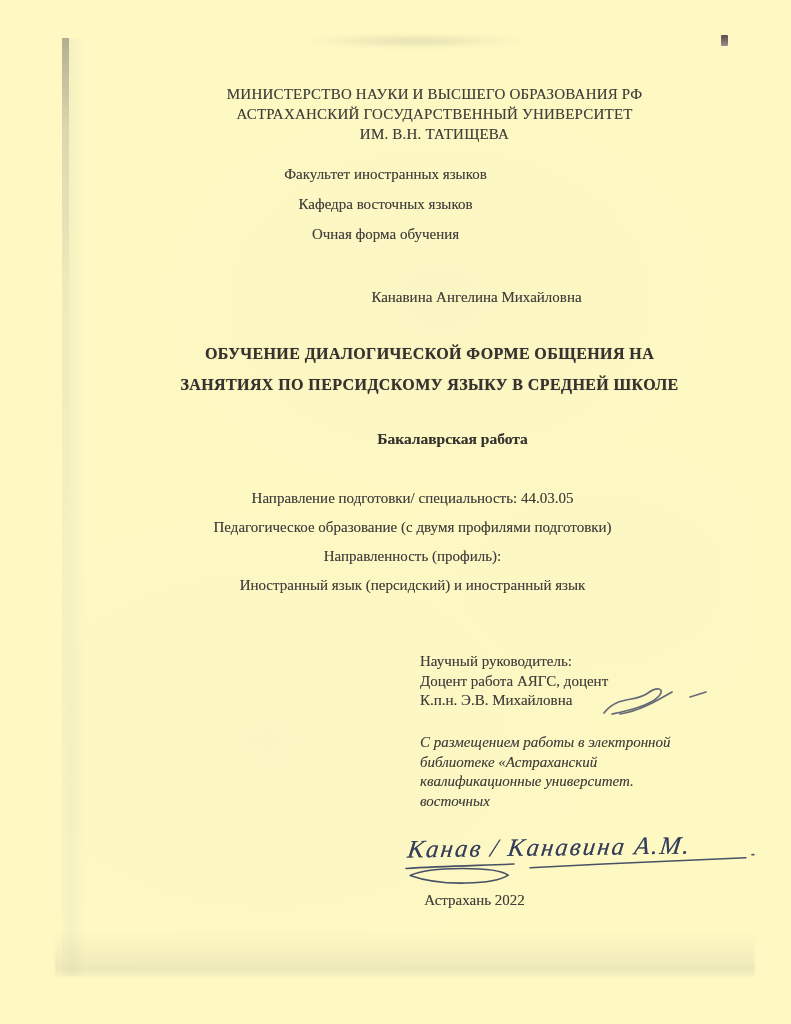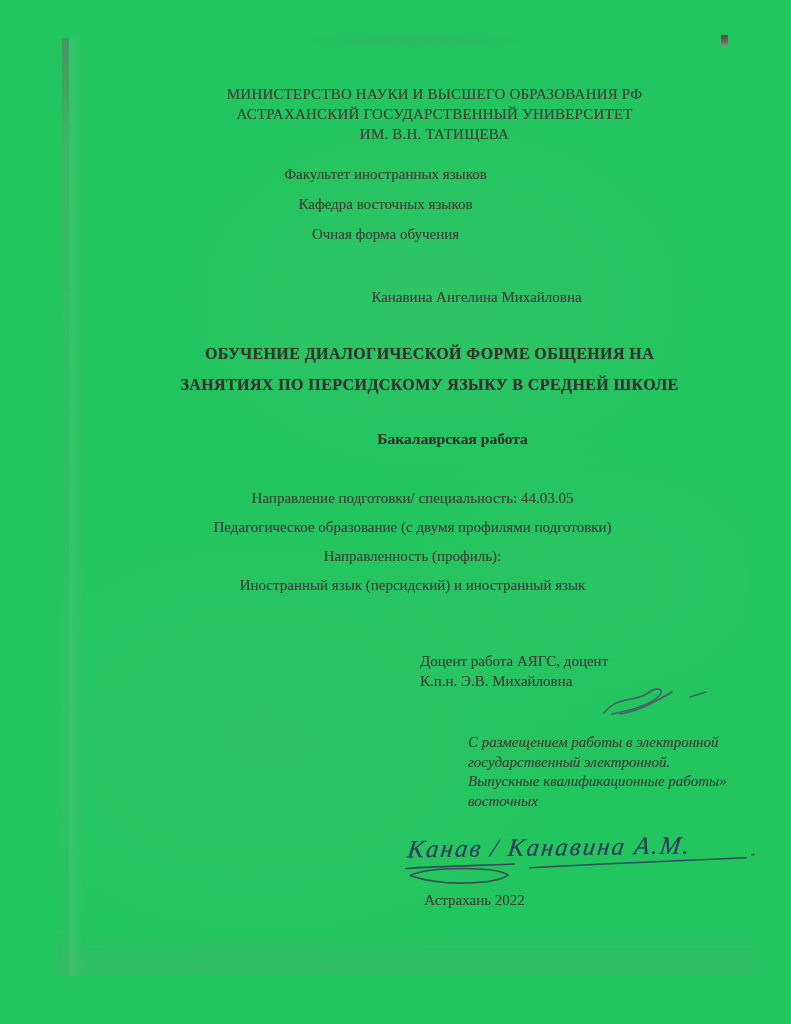--- a/index.html
+++ b/index.html
@@ -1,19 +1,19 @@
 <!DOCTYPE html>
 <html><head>
 <meta charset="utf-8">
 <style>
   * { margin:0; padding:0; box-sizing:border-box; }
   html,body { width:791px; height:1024px; background:#ffffff; overflow:hidden; }
   body { font-family:"Liberation Serif","DejaVu Serif",serif; position:relative; }
 
-  .page { position:absolute; left:0; top:0; width:791px; height:1024px; background:#22c55e; }
+  .page { position:absolute; left:0; top:0; width:791px; height:1024px; background:#fef9c3; }
 
   .texture { position:absolute; left:60px; top:35px; width:690px; height:940px;
     background:
       radial-gradient(420px 300px at 55% 28%, rgba(205,198,188,.08), transparent 70%),
       radial-gradient(500px 350px at 30% 75%, rgba(205,198,188,.07), transparent 70%),
       radial-gradient(320px 220px at 78% 58%, rgba(205,198,188,.05), transparent 70%);
   }
 
   .edge-left { position:absolute; left:62px; top:38px; width:7px; height:938px;
     background:linear-gradient(to bottom, rgba(108,102,96,.50), rgba(135,130,123,.28) 10%,
@@ -44,21 +44,21 @@
   .org        { transform:translateX(-10px); }
   .author     { transform:translateX(81px); }
   .title      { transform:translateX(34px); font-weight:bold; font-size:16px;
                 color:#35322f; letter-spacing:.4px; text-shadow:0 0 .7px rgba(45,42,40,.6); }
   .thesis-type{ transform:translateX(57px); font-weight:bold; font-size:15.5px; color:#36332f; }
   .prog       { transform:translateX(17px); }
   .cityyear   { transform:translateX(79px); }
 
   .block { position:absolute; font-size:15px; line-height:19.5px; color:#413f3c;
     text-shadow:0 0 .6px rgba(70,68,64,.5); white-space:nowrap; }
-  .consent { font-style:italic;margin-left:48px; }
+  .consent { font-style:italic; }
 
   .flourish { position:absolute; left:600px; top:683px; width:112px; height:42px; }
   .flourish path { stroke:#4b5068; stroke-width:1.7; fill:none;
     stroke-linecap:round; stroke-linejoin:round; opacity:.85; }
 
   .sig { position:absolute; left:402px; top:833px; width:370px; height:62px;
     transform:rotate(-.8deg); }
   .sig-text { position:absolute; left:6px; top:0; font-style:italic;
     font-size:25px; letter-spacing:2px; color:#343e5c;
     transform:skewX(-8deg); white-space:nowrap;
@@ -93,34 +93,35 @@
   <div class="line title" style="top:375px">ЗАНЯТИЯХ ПО ПЕРСИДСКОМУ ЯЗЫКУ В СРЕДНЕЙ ШКОЛЕ</div>
 
   <div class="line thesis-type" style="top:429px">Бакалаврская работа</div>
 
   <div class="line prog" style="top:488px">Направление подготовки/ специальность: 44.03.05</div>
   <div class="line prog" style="top:517px">Педагогическое образование (с двумя профилями подготовки)</div>
   <div class="line prog" style="top:546px">Направленность (профиль):</div>
   <div class="line prog" style="top:575px">Иностранный язык (персидский) и иностранный язык</div>
 
   <div class="block" style="left:420px; top:652px">
+    <div>Научный руководитель:</div>
     <div>Доцент работа АЯГС, доцент</div>
     <div>К.п.н. Э.В. Михайловна</div>
   </div>
 
   <svg class="flourish" viewBox="0 0 112 42">
     <path d="M4,30 C18,12 34,20 48,10 C58,3 65,6 59,13 C50,23 26,28 12,31"></path>
     <path d="M20,31 C40,28 58,17 72,9"></path>
     <path d="M90,14 L106,9"></path>
   </svg>
 
   <div class="block consent" style="left:420px; top:733px">
     <div>С размещением работы в электронной</div>
-    <div>государственный электронной.</div>
-    <div>Выпускные квалификационные работы»</div>
+    <div>библиотеке «Астраханский</div>
+    <div>квалификационные университет.</div>
     <div>восточных</div>
   </div>
 
   <div class="sig">
     <span class="sig-text">Канав / Канавина А.М.</span>
     <svg class="sig-strokes" viewBox="0 0 370 62">
       <path d="M4,33 C40,31 80,31 112,30"></path>
       <path d="M128,34 C200,31 280,29 344,27"></path>
       <path d="M8,40 C40,52 92,50 106,41 C94,32 28,31 8,40"></path>
       <path d="M350,24 L352,24"></path>

